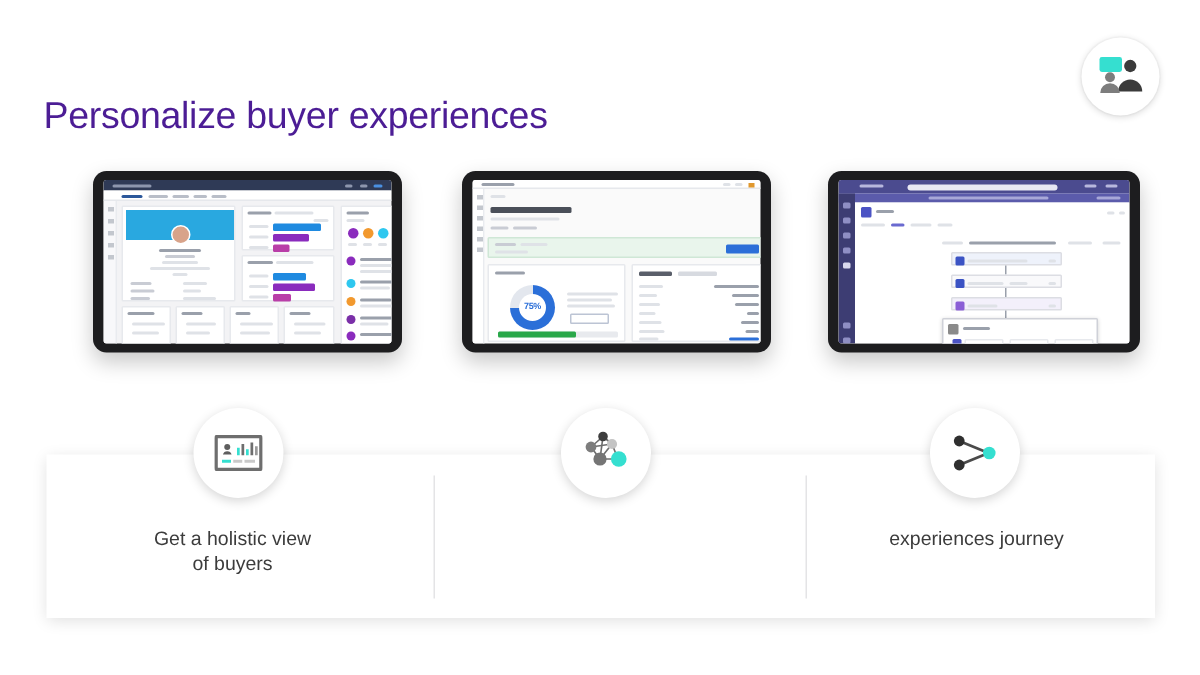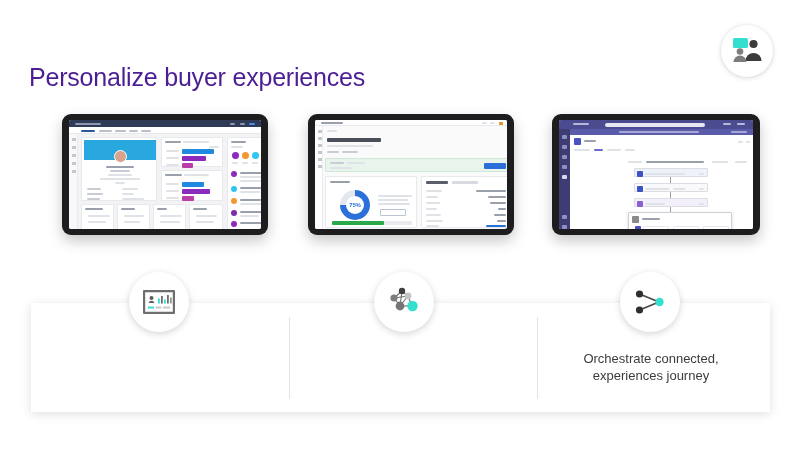--- a/index.html
+++ b/index.html
@@ -387,25 +387,30 @@
         </div>
 
       </div>
     </div>
   </div>
 
   <div class="panel">
     <div class="divider" id="div-1"></div>
     <div class="divider" id="div-2"></div>
 
+    <div class="feature" id="feat-1">
+      <div class="caption">
+        <div>Get a holistic view</div>
+        <div>of buyers</div>
+      </div>
+    </div>
 
 
     <div class="feature" id="feat-3">
       <div class="caption">
-        <div>Orchestrate connected,</div>
         <div>experiences journey</div>
       </div>
     </div>
   </div>
 
   <div class="circle" id="circle-1">
     <span>
       <svg width="32" height="24" viewBox="0 0 32 24">
         <rect x="1" y="1" width="30" height="22" rx="1" fill="none" stroke="#6e6e6e" stroke-width="2.4"></rect>
         <circle cx="8.5" cy="8" r="2" fill="#5e5e5e"></circle>

